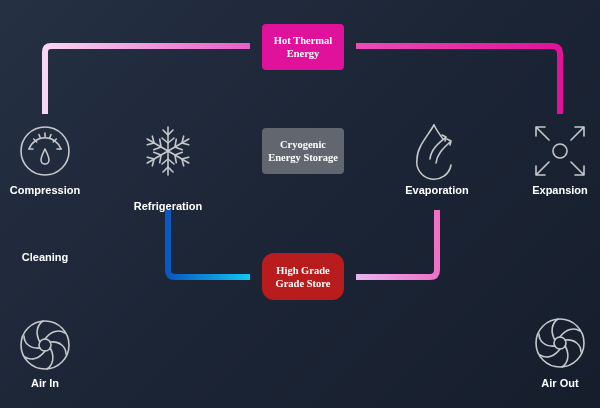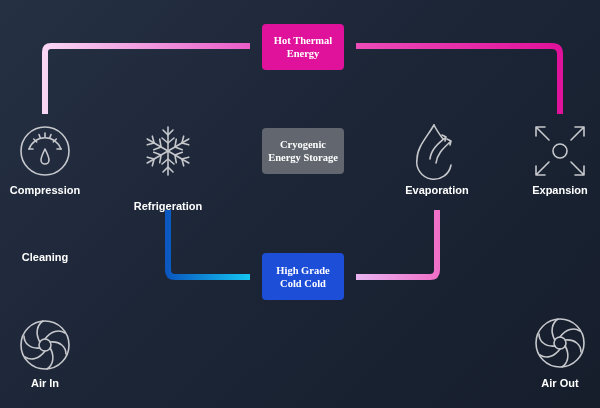--- a/index.html
+++ b/index.html
@@ -134,24 +134,24 @@
     <span>Hot Thermal</span>
     <span>Energy</span>
   </div>
 </div>
 <div class="box" style="left:262px;top:128px;width:82px;height:46px;background:#61666f;">
   <div>
     <span>Cryogenic</span>
     <span>Energy Storage</span>
   </div>
 </div>
-<div class="box" style="left:262px;top:253px;width:82px;height:47px;background:#1d4ed8;">
+<div class="box" style="left:262px;top:253px;width:82px;height:47px;background:#b91c1c;border-radius:12px;">
   <div>
     <span>High Grade</span>
-    <span>Cold Cold</span>
+    <span>Grade Store</span>
   </div>
 </div>
 
 <div class="node-label" style="left:-5px;top:184px;">Compression</div>
 <div class="node-label" style="left:118px;top:200px;">Refrigeration</div>
 <div class="node-label" style="left:387px;top:184px;">Evaporation</div>
 <div class="node-label" style="left:510px;top:184px;">Expansion</div>
 <div class="node-label" style="left:-5px;top:251px;">Cleaning</div>
 <div class="node-label" style="left:-5px;top:377px;">Air In</div>
 <div class="node-label" style="left:510px;top:377px;">Air Out</div>

